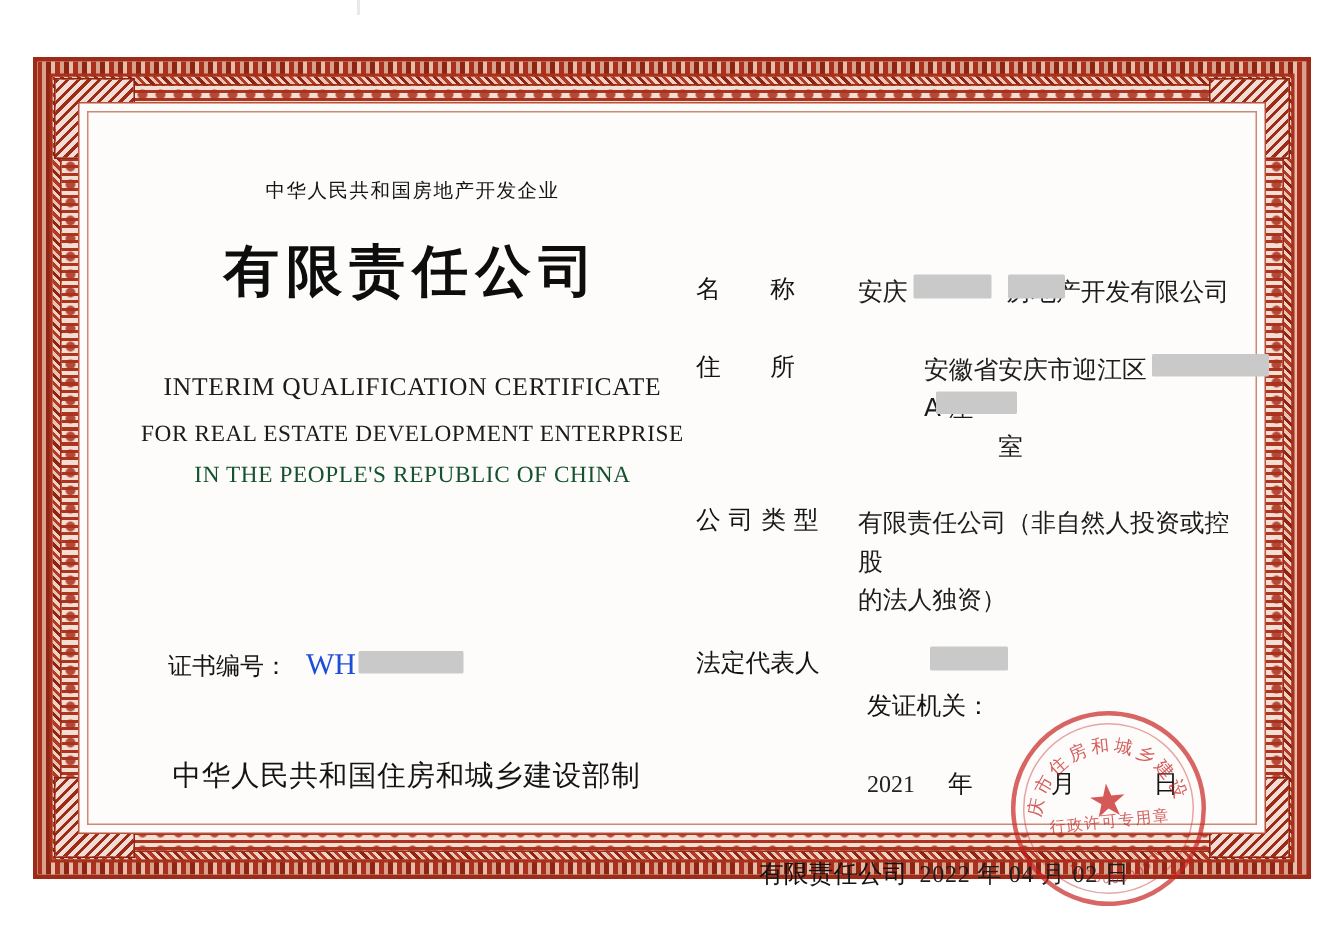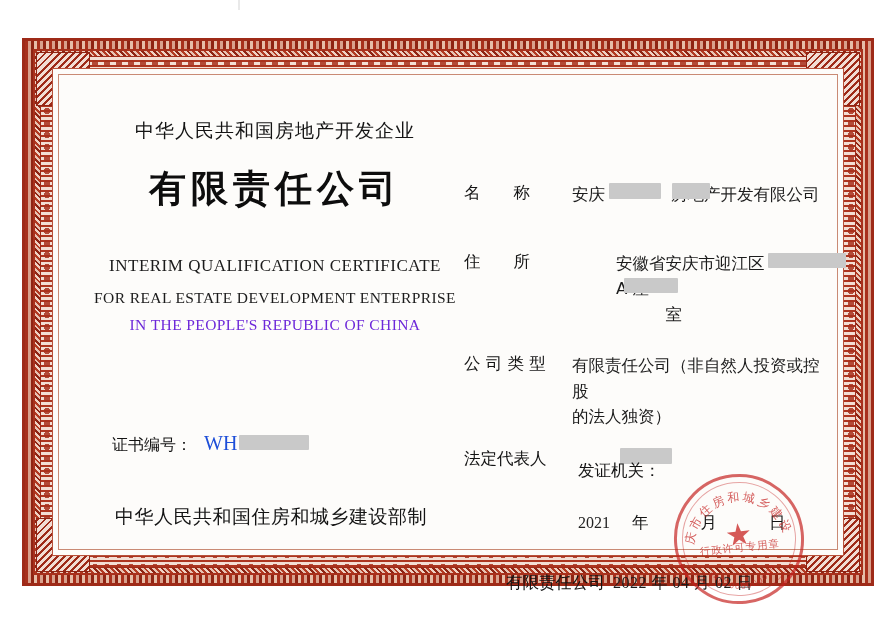--- a/index.html
+++ b/index.html
@@ -120,21 +120,21 @@
   .left-col {
     position: absolute;
     left: 24px;
     top: 36px;
     width: 370px;
     text-align: center;
     color: #1b1b1b;
   }
   .cn-line1 {
     font-family: "DejaVu Sans", sans-serif;
-    font-size: 19px;
+    font-size: 13px;
     letter-spacing: 1px;
     color: #141414;
   }
   .cn-title {
     font-family: "DejaVu Sans", sans-serif;
     font-size: 37px;
     font-weight: bold;
     letter-spacing: 5px;
     margin-top: 20px;
     color: #0d0d0d;
@@ -151,21 +151,21 @@
     font-size: 15.5px;
     letter-spacing: 0.4px;
     margin-top: 13px;
     color: #1b1b1b;
   }
   .en-sub2 {
     font-family: "Liberation Serif", serif;
     font-size: 15.5px;
     letter-spacing: 0.4px;
     margin-top: 9px;
-    color: #6d28d9;
+    color: #14532d;
   }
 
   .cert-no-row {
     position: absolute;
     left: 46px;
     top: 350px;
     display: flex;
     align-items: baseline;
     font-family: "DejaVu Sans", sans-serif;
     font-size: 16px;
@@ -357,21 +357,21 @@
     <div class="cert-no-row">
       <span>证书编号：</span>
       <span class="cert-no-value">WH</span>
       <span class="redact" style="width:70px;height:15px;margin-left:2px;"></span>
     </div>
 
     <div class="issuer-line">中华人民共和国住房和城乡建设部制</div>
 
     <div class="right-col">
 
-      <div class="field-row row-name" style="margin-bottom:43px;">
+      <div class="field-row row-name" style="margin-bottom:26px;">
         <div class="field-label">名　　称</div>
         <div class="field-value">
           <span>安庆　　　　房地产开发有限公司</span>
           <span class="redact" style="position:absolute;left:37px;top:1px;width:52px;height:16px;"></span>
           <span class="redact" style="position:absolute;left:100px;top:1px;width:38px;height:16px;"></span>
         </div>
       </div>
 
       <div class="field-row row-addr" style="margin-bottom:26px;">
         <div class="field-label">住　　所</div>

